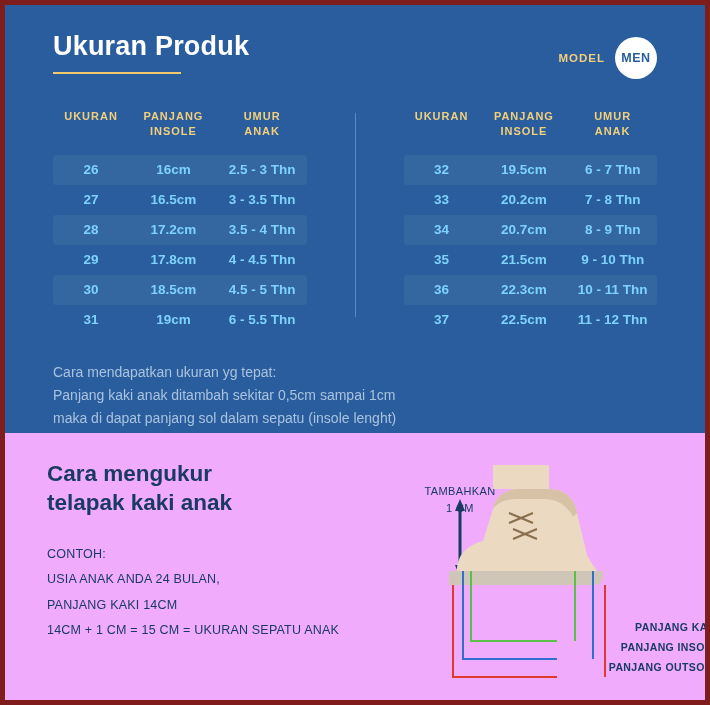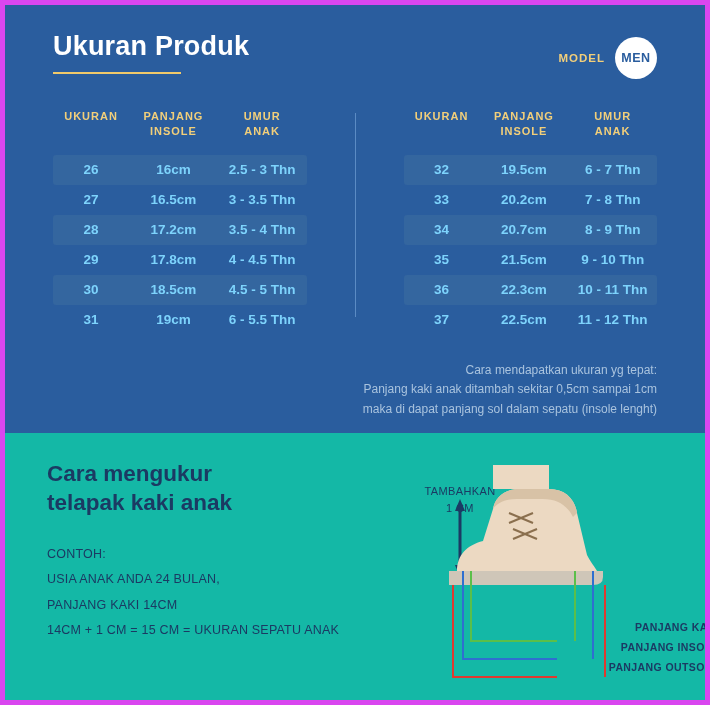--- a/index.html
+++ b/index.html
@@ -11,21 +11,21 @@
     width: 710px;
     height: 705px;
     font-family: "Liberation Sans", sans-serif;
     overflow: hidden;
   }
   .page {
     position: relative;
     width: 710px;
     height: 705px;
     box-sizing: border-box;
-    border: 5px solid #d946ef;
+    border: 5px solid #7f1d1d;
     background: #ffffff;
     overflow: hidden;
   }
   
   .panel-top {
     position: relative;
     background: #2a5d9e;
     height: 428px;
     box-sizing: border-box;
     padding: 22px 48px 0 48px;
@@ -108,29 +108,29 @@
     font-weight: bold;
     text-align: center;
     height: 30px;
     padding: 0;
   }
   .tbl tbody tr.alt td { background: #34669f; }
   .tbl tbody tr td:first-child { border-radius: 3px 0 0 3px; }
   .tbl tbody tr td:last-child { border-radius: 0 3px 3px 0; }
   .note {
     margin-top: 26px;
-    text-align: right;
+    text-align: left;
     color: #a9c3de;
-    font-size: 12px;
+    font-size: 14px;
     line-height: 1.65;
   }
   
   .panel-bottom {
     position: relative;
-    background: #14b8a6;
+    background: #f0abfc;
     height: 267px;
     box-sizing: border-box;
     padding: 26px 40px 12px 42px;
     display: flex;
   }
   .bottom-left { width: 350px; }
   .h2 {
     color: #1b3a63;
     font-size: 22.5px;
     font-weight: bold;

